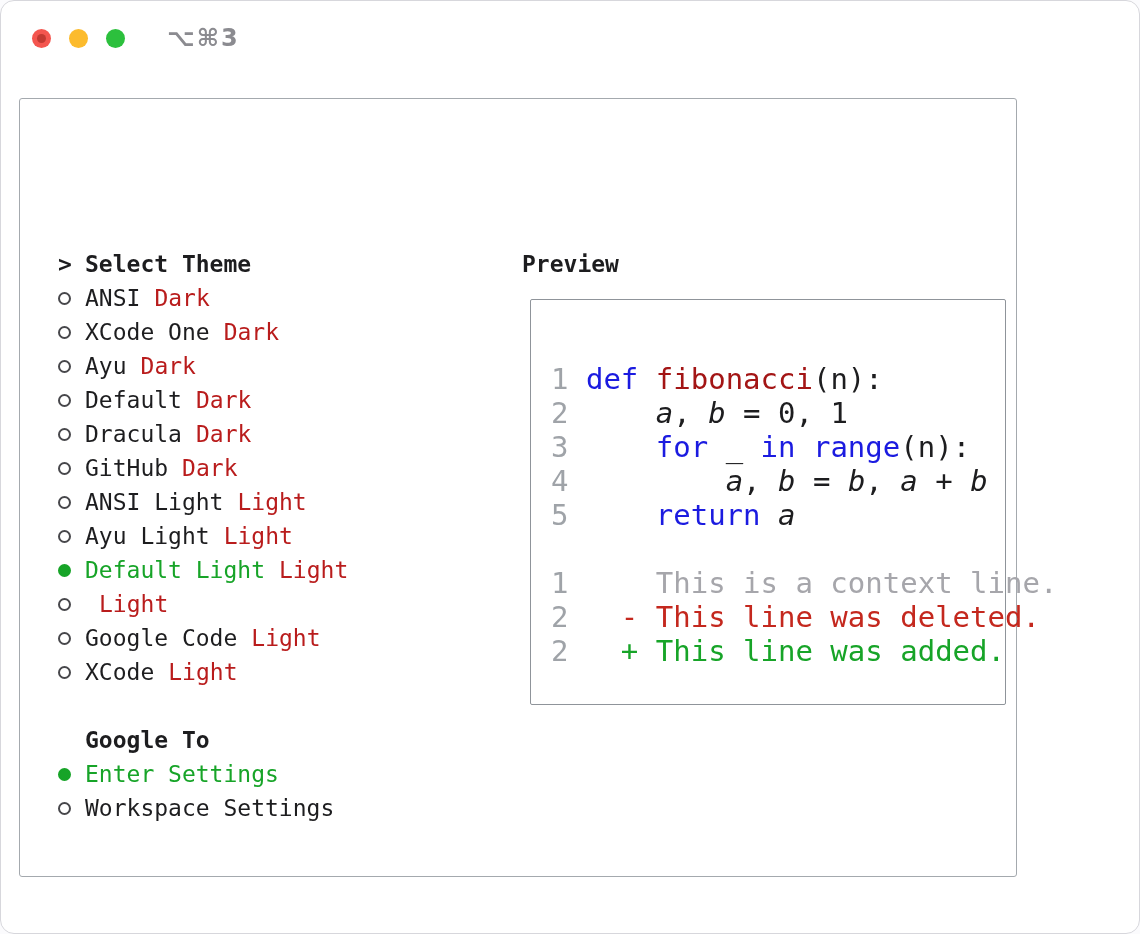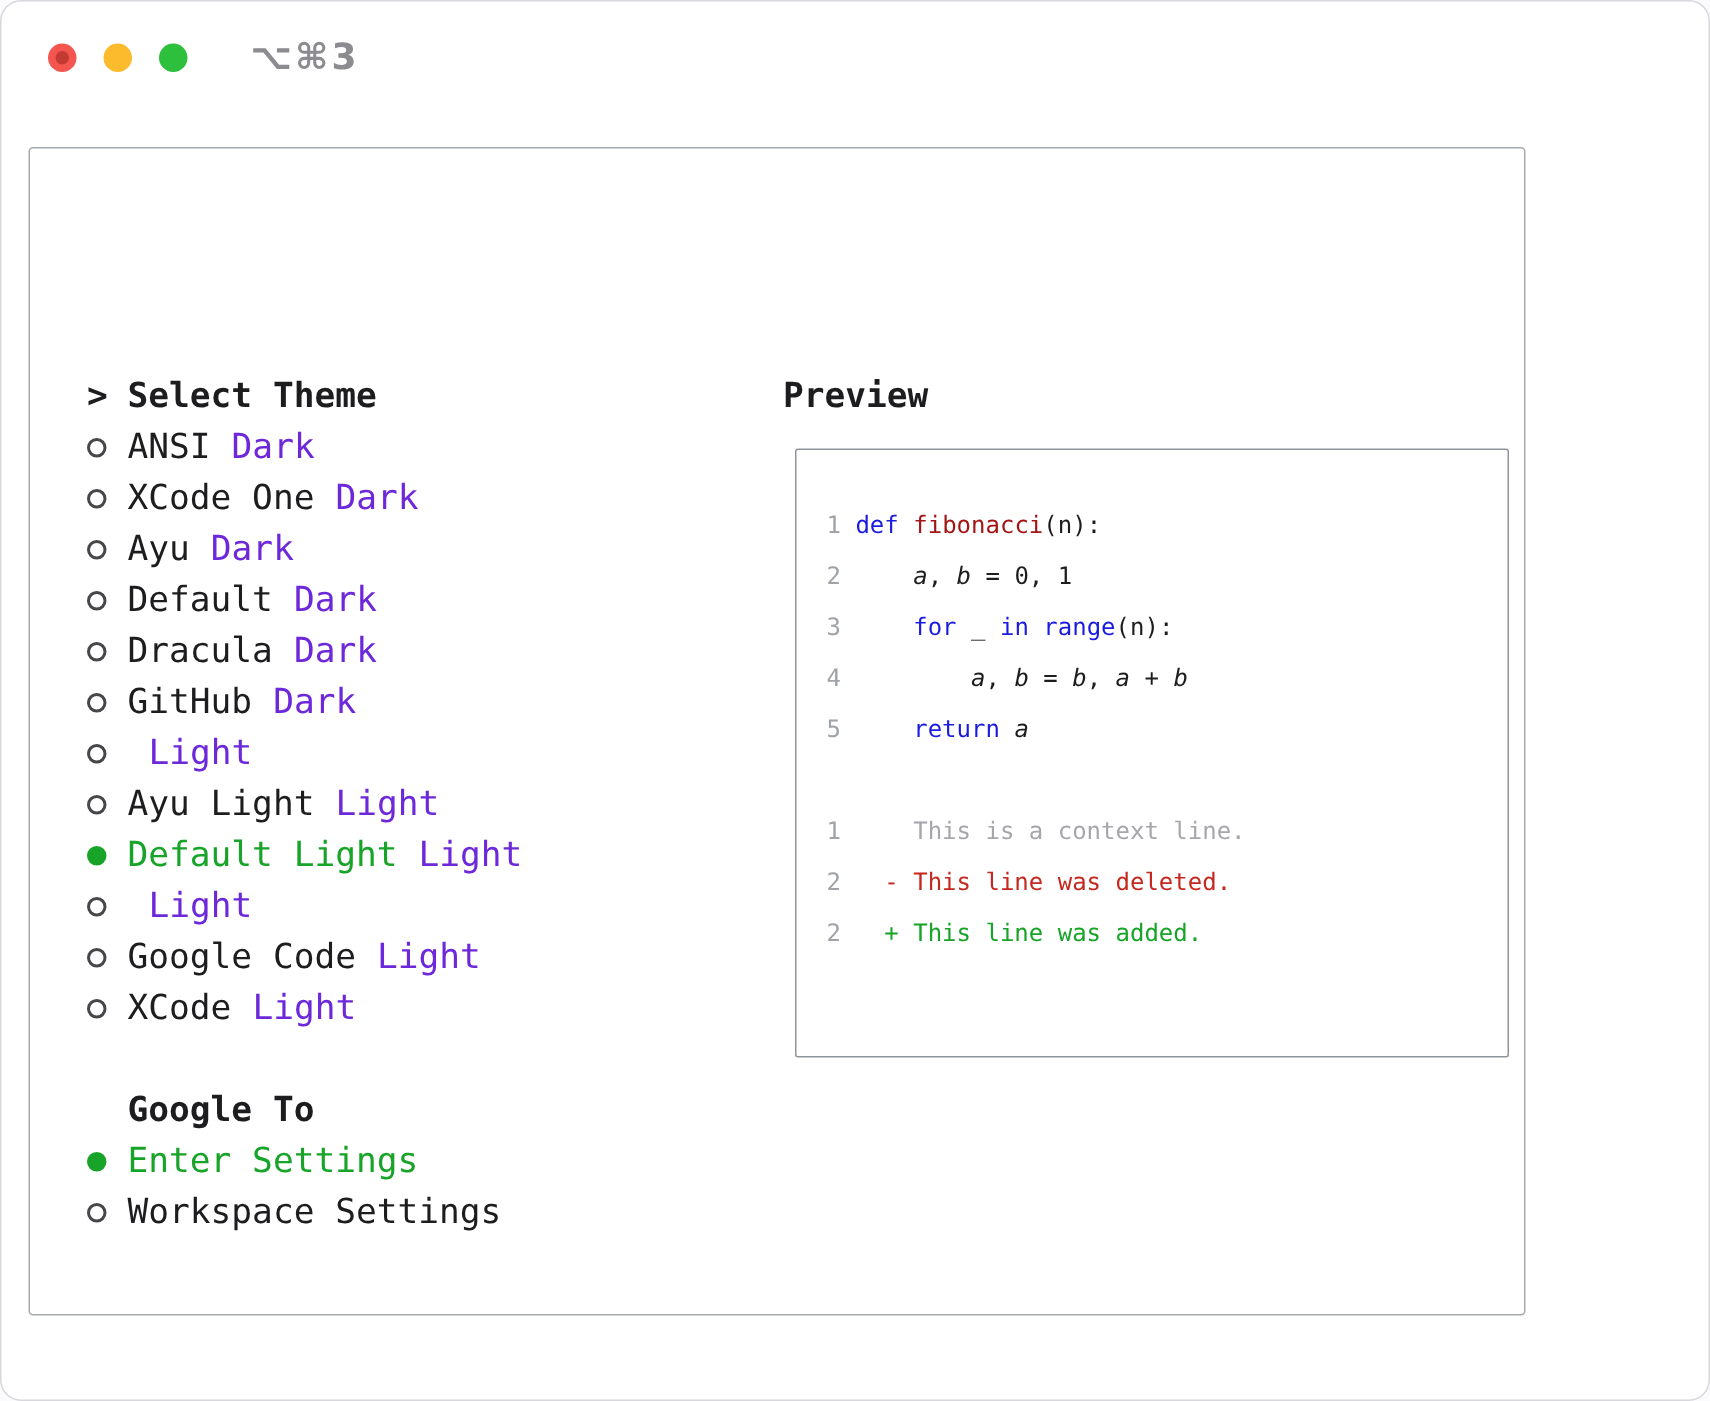--- a/index.html
+++ b/index.html
@@ -35,35 +35,35 @@
   .left { position:absolute; left:38px; top:148px; font-size:23px; line-height:34px; color:#1d1d1f; }
   .row { display:flex; height:34px; align-items:center; white-space:pre; }
   .marker { width:27px; flex:0 0 27px; display:flex; align-items:center; }
   .prompt-glyph { font-weight:bold; color:#1d1d1f; }
   .circle { width:13px; height:13px; border-radius:50%; border:2px solid #47474b; }
   .circle.sel { background:#17a428; border-color:#17a428; }
   .htext { font-weight:bold; }
   .name {}
   .theme-option.selected .name { color:#17a428; }
   .apply-option.selected .name { color:#17a428; }
-  .variant { color:#6d28d9; margin-left:14px; }
+  .variant { color:#b91c1c; margin-left:14px; }
   .apply-head { margin-top:34px; }
   .help { margin-top:34px; color:#a6a6ab; white-space:pre; }
   .help div { height:34px; line-height:34px; }
 
   
   .preview-title {
     position:absolute; left:502px; top:148px; height:34px; line-height:34px;
     font-size:23px; font-weight:bold; color:#1d1d1f;
   }
   .preview-box {
     position:absolute; left:510px; top:200px; width:476px; height:406px;
     border:1.5px solid #8f949a; border-radius:2px; background:#ffffff;
   }
-  .code { position:absolute; left:20px; top:33px; font-size:16px; line-height:34px; white-space:pre; color:#1d1d1f; }
+  .code { position:absolute; left:20px; top:62px; font-size:29px; line-height:34px; white-space:pre; color:#1d1d1f; }
   .code-row { height:34px; }
   .lnum { color:#9fa3a8; }
   .tok-pl { color:#1d1d1f; }
   .tok-kw { color:#1b1be0; }
   .tok-fn { color:#a31515; }
   .tok-it { font-style:italic; color:#1d1d1f; }
   .tok-ctx { color:#a6a6ab;margin-top:28px; }
   .tok-del { color:#c4281e; }
   .tok-add { color:#17a428; }
 </style>
@@ -87,21 +87,21 @@
         <span class="htext">Select Theme</span>
       </div>
 
       <div>
           <div class="row theme-option"><span class="marker"><span class="circle"></span></span><span class="name">ANSI</span><span class="variant">Dark</span></div>
           <div class="row theme-option"><span class="marker"><span class="circle"></span></span><span class="name">XCode One</span><span class="variant">Dark</span></div>
           <div class="row theme-option"><span class="marker"><span class="circle"></span></span><span class="name">Ayu</span><span class="variant">Dark</span></div>
           <div class="row theme-option"><span class="marker"><span class="circle"></span></span><span class="name">Default</span><span class="variant">Dark</span></div>
           <div class="row theme-option"><span class="marker"><span class="circle"></span></span><span class="name">Dracula</span><span class="variant">Dark</span></div>
           <div class="row theme-option"><span class="marker"><span class="circle"></span></span><span class="name">GitHub</span><span class="variant">Dark</span></div>
-          <div class="row theme-option"><span class="marker"><span class="circle"></span></span><span class="variant">Light</span></div>
+          <div class="row theme-option"><span class="marker"><span class="circle"></span></span><span class="name">ANSI Light</span><span class="variant">Light</span></div>
           <div class="row theme-option"><span class="marker"><span class="circle"></span></span><span class="name">Ayu Light</span><span class="variant">Light</span></div>
           <div class="row theme-option selected"><span class="marker"><span class="circle sel"></span></span><span class="name">Default Light</span><span class="variant">Light</span></div>
           <div class="row theme-option"><span class="marker"><span class="circle"></span></span><span class="variant">Light</span></div>
           <div class="row theme-option"><span class="marker"><span class="circle"></span></span><span class="name">Google Code</span><span class="variant">Light</span></div>
           <div class="row theme-option"><span class="marker"><span class="circle"></span></span><span class="name">XCode</span><span class="variant">Light</span></div>
         </div>
 
       <div class="row apply-head">
         <span class="marker"></span>
         <span class="htext">Google To</span>

